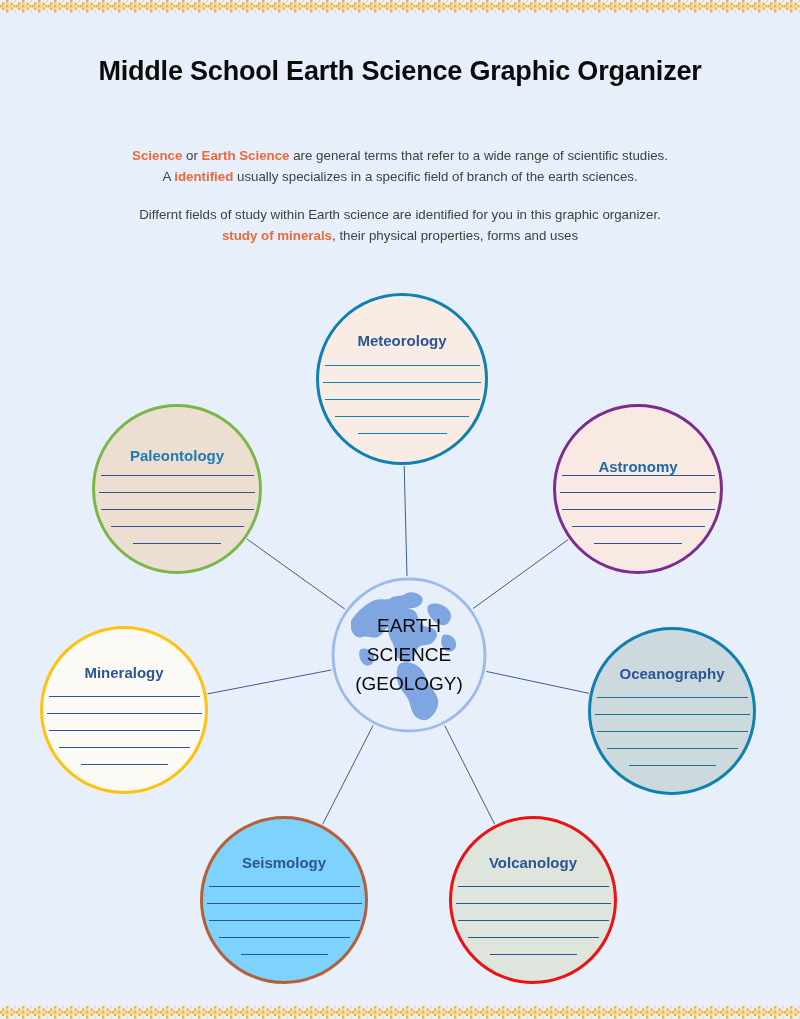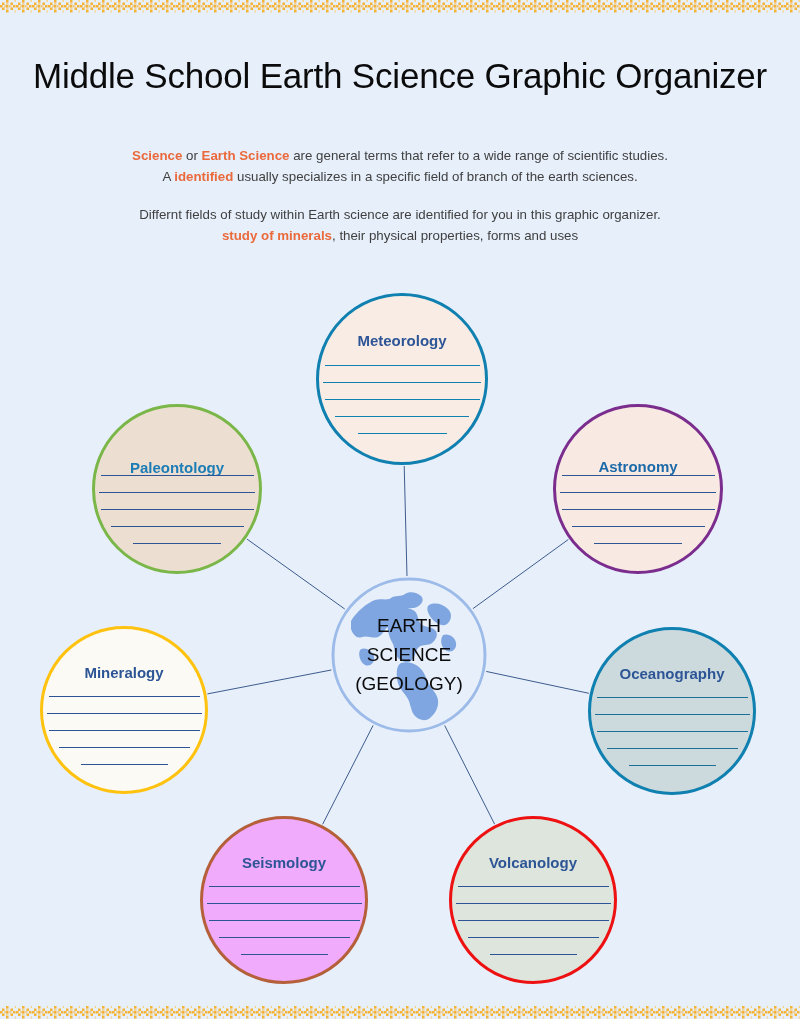--- a/index.html
+++ b/index.html
@@ -28,22 +28,22 @@
   .deco-border.top { top: 0; }
   .deco-border.bottom { top: 1006px; }
 
   
   .title {
     position: absolute;
     top: 56px;
     left: 0;
     width: 800px;
     text-align: center;
-    font-size: 35px;
-    font-weight: normal;
+    font-size: 27px;
+    font-weight: bold;
     color: #0b0b0b;
     letter-spacing: -0.2px;
   }
 
   .para {
     position: absolute;
     left: 0;
     width: 800px;
     text-align: center;
     color: #404040;
@@ -190,21 +190,21 @@
         <div class="bubble-label" style="color: rgb(45, 85, 150); top: 36px;">Meteorology</div>
         <div class="rules" style="top: 69px;">
           <div class="rule" style="border-top-color: rgb(15, 128, 176); width: 155px;"></div>
           <div class="rule" style="border-top-color: rgb(15, 128, 176); width: 158px;"></div>
           <div class="rule" style="border-top-color: rgb(15, 128, 176); width: 155px;"></div>
           <div class="rule" style="border-top-color: rgb(15, 128, 176); width: 134px;"></div>
           <div class="rule" style="border-top-color: rgb(15, 128, 176); width: 89px;"></div>
         </div>
       </div>
       <div class="bubble" style="left: 92px; top: 404px; width: 170px; height: 170px; background: rgb(236, 223, 210); border: 3px solid rgb(122, 182, 72);">
-        <div class="bubble-label" style="color: rgb(28, 124, 181); top: 52px;">Paleontology</div>
+        <div class="bubble-label" style="color: rgb(28, 124, 181); top: 40px;">Paleontology</div>
         <div class="rules" style="top: 68px;">
           <div class="rule" style="border-top-color: rgb(45, 85, 150); width: 153px;"></div>
           <div class="rule" style="border-top-color: rgb(45, 85, 150); width: 156px;"></div>
           <div class="rule" style="border-top-color: rgb(45, 85, 150); width: 153px;"></div>
           <div class="rule" style="border-top-color: rgb(45, 85, 150); width: 133px;"></div>
           <div class="rule" style="border-top-color: rgb(45, 85, 150); width: 88px;"></div>
         </div>
       </div>
       <div class="bubble" style="left: 553px; top: 404px; width: 170px; height: 170px; background: rgb(248, 233, 227); border: 3px solid rgb(123, 45, 142);">
         <div class="bubble-label" style="color: rgb(28, 106, 168); top: 36px; margin-top: 15px;">Astronomy</div>
@@ -229,21 +229,21 @@
       <div class="bubble" style="left: 588px; top: 627px; width: 168px; height: 168px; background: rgb(204, 218, 221); border: 3px solid rgb(15, 128, 176);">
         <div class="bubble-label" style="color: rgb(45, 85, 150); top: 35px;">Oceanography</div>
         <div class="rules" style="top: 67px;">
           <div class="rule" style="border-top-color: rgb(28, 111, 150); width: 151px;"></div>
           <div class="rule" style="border-top-color: rgb(28, 111, 150); width: 155px;"></div>
           <div class="rule" style="border-top-color: rgb(28, 111, 150); width: 151px;"></div>
           <div class="rule" style="border-top-color: rgb(28, 111, 150); width: 131px;"></div>
           <div class="rule" style="border-top-color: rgb(28, 111, 150); width: 87px;"></div>
         </div>
       </div>
-      <div class="bubble" style="left: 200px; top: 816px; width: 168px; height: 168px; background: #f0abfc; border: 3px solid rgb(181, 96, 58);">
+      <div class="bubble" style="left: 200px; top: 816px; width: 168px; height: 168px; background: #7dd3fc; border: 3px solid rgb(181, 96, 58);">
         <div class="bubble-label" style="color: rgb(45, 85, 150); top: 35px;">Seismology</div>
         <div class="rules" style="top: 67px;">
           <div class="rule" style="border-top-color: rgb(45, 85, 150); width: 151px;"></div>
           <div class="rule" style="border-top-color: rgb(45, 85, 150); width: 155px;"></div>
           <div class="rule" style="border-top-color: rgb(45, 85, 150); width: 151px;"></div>
           <div class="rule" style="border-top-color: rgb(45, 85, 150); width: 131px;"></div>
           <div class="rule" style="border-top-color: rgb(45, 85, 150); width: 87px;"></div>
         </div>
       </div>
       <div class="bubble" style="left: 449px; top: 816px; width: 168px; height: 168px; background: rgb(221, 229, 221); border: 3px solid rgb(238, 17, 17);">

